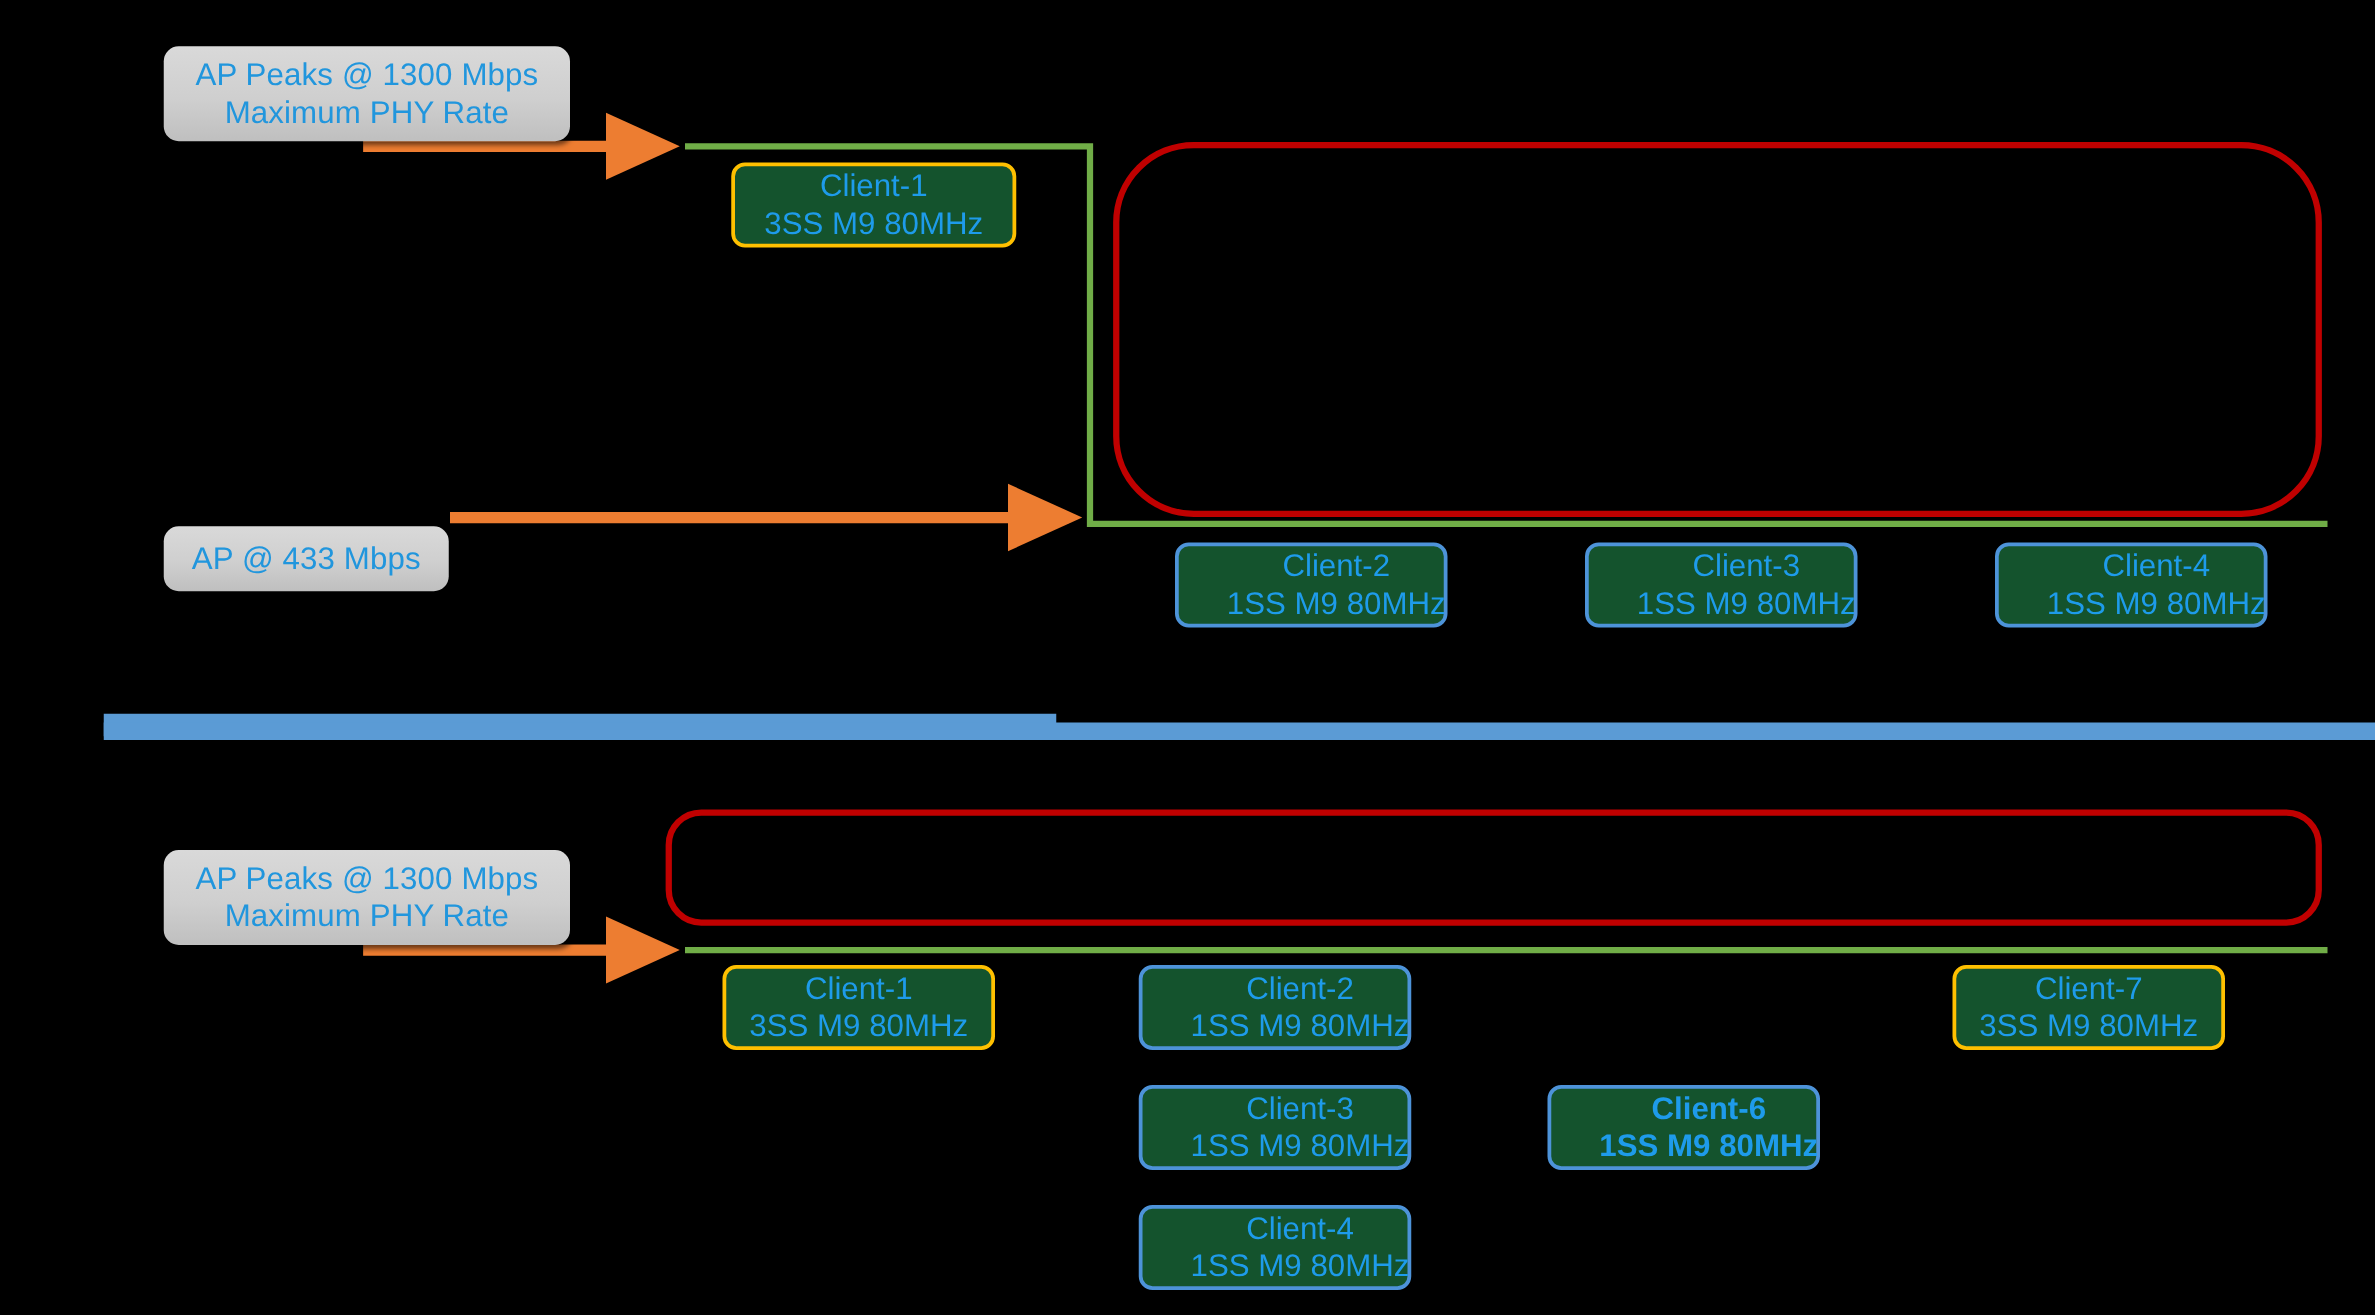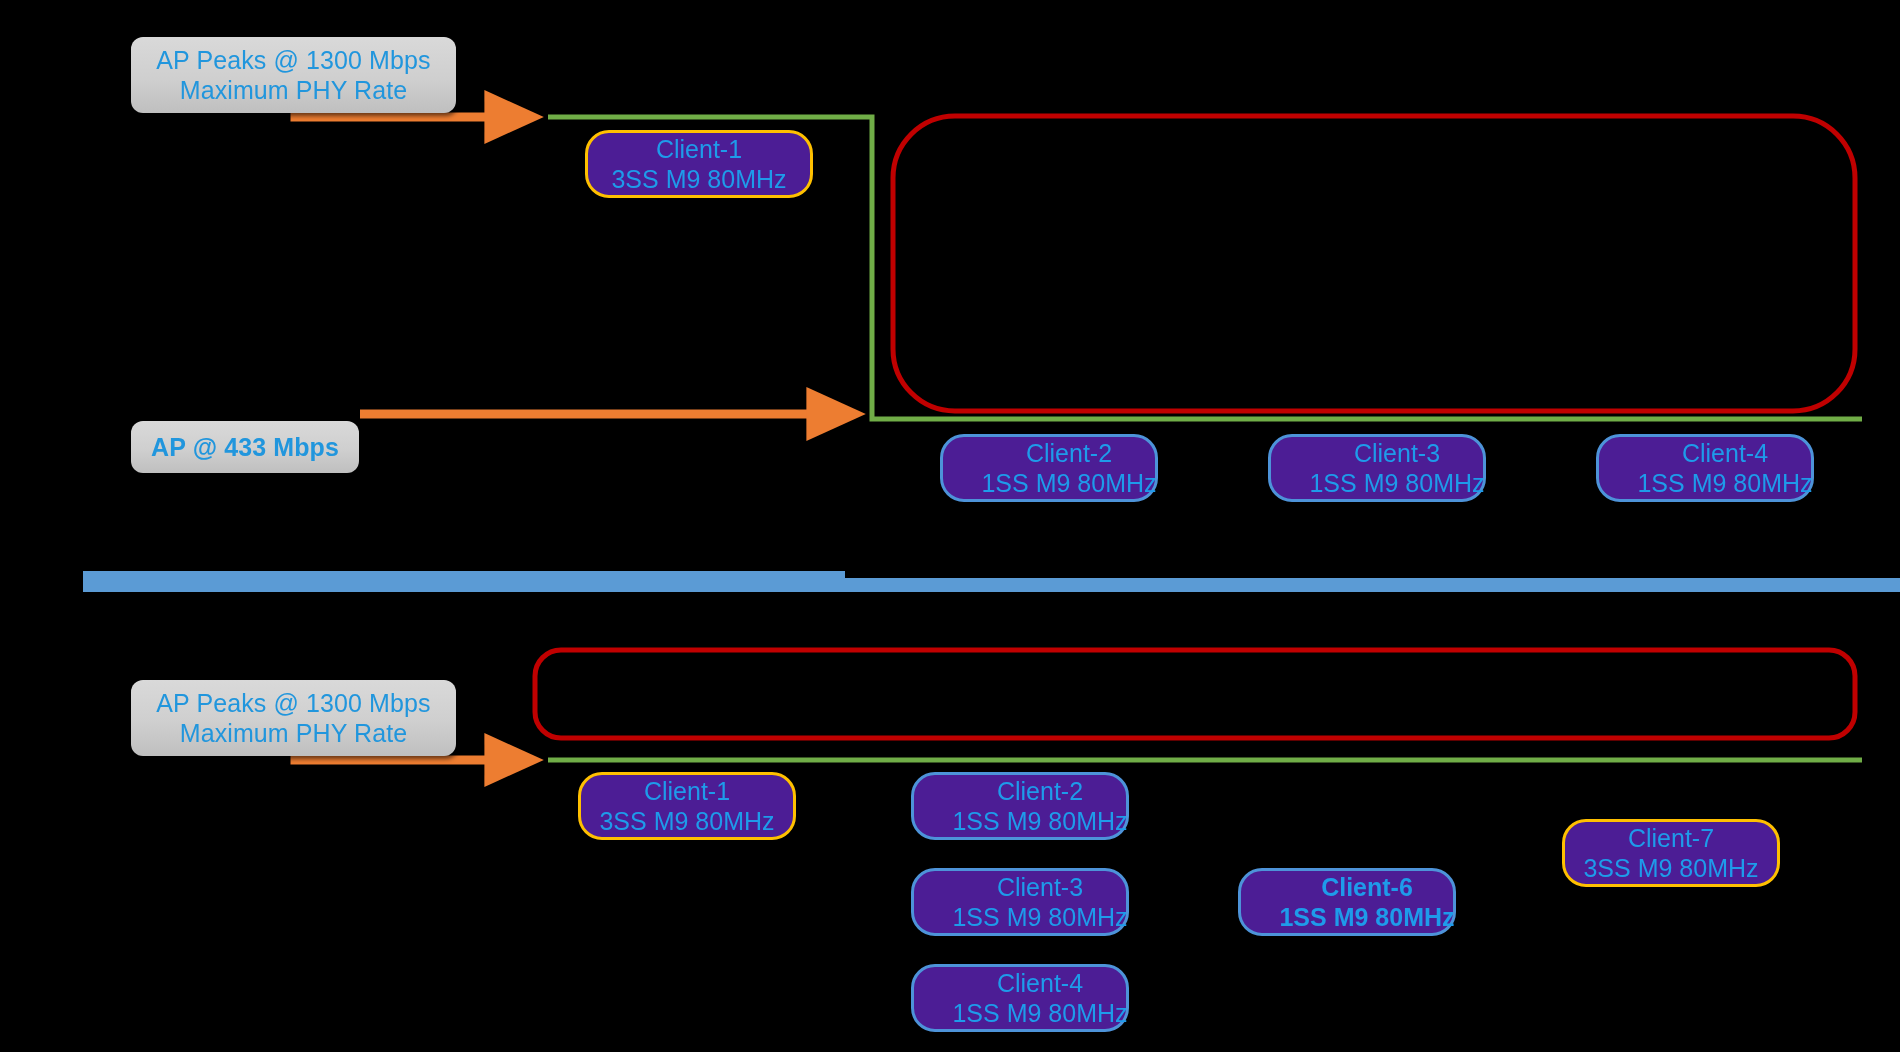--- a/index.html
+++ b/index.html
@@ -39,22 +39,22 @@
     line-height: 1.22;
     letter-spacing: 0.1px;
     text-align: center;
     white-space: nowrap;
     margin-top: 32px;
   }
 
   
   .client-box {
     position: absolute;
-    background: #4c1d95;
-    border-radius: 24px;
+    background: #14532d;
+    border-radius: 11px;
     display: flex;
     flex-direction: column;
     align-items: center;
     justify-content: center;
     color: #1e9bea;
     font-size: 25px;
     line-height: 1.2;
     text-align: left;
     white-space: nowrap;
   }
@@ -94,21 +94,21 @@
     <path d="M 548,760 L 1862,760" fill="none" stroke="#70AD47" stroke-width="5"></path>
 
     <path d="M 295,727 L 295,760 L 533,760" fill="none" stroke="#ED7D31" stroke-width="9" marker-end="url(#arrowhead-orange)"></path>
   </svg>
 
   <div class="ap-chip" style="left:131px; top:5px; width:325px; height:76px;">
     <span>AP Peaks @ 1300 Mbps</span>
     <span>Maximum PHY Rate</span>
   </div>
 
-  <div class="ap-chip" style="left:131px; top:389px; width:228px; height:52px;font-weight:bold;">
+  <div class="ap-chip" style="left:131px; top:389px; width:228px; height:52px;">
     <span>AP @ 433 Mbps</span>
   </div>
 
   <div class="client-box yellow" style="left:585px; top:130px; width:228px; height:68px;">
     <span class="cname">Client-1</span>
     <span class="cspec">3SS M9 80MHz</span>
   </div>
 
   <div class="client-box blue" style="left:940px; top:434px; width:218px; height:68px;">
     <span class="cname">Client-2</span>
@@ -152,18 +152,18 @@
     <span class="cname">Client-4</span>
     <span class="cspec">1SS M9 80MHz</span>
   </div>
 
 
   <div class="client-box blue" style="left:1238px; top:868px; width:218px; height:68px;font-weight:bold;">
     <span class="cname">Client-6</span>
     <span class="cspec">1SS M9 80MHz</span>
   </div>
 
-  <div class="client-box yellow" style="left:1562px; top:772px; width:218px; height:68px;margin-top:47px;">
+  <div class="client-box yellow" style="left:1562px; top:772px; width:218px; height:68px;">
     <span class="cname">Client-7</span>
     <span class="cspec">3SS M9 80MHz</span>
   </div>
 
 </div>
 
 </body></html>

